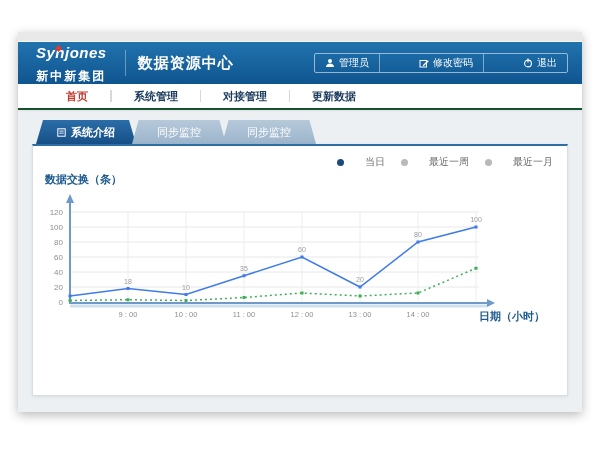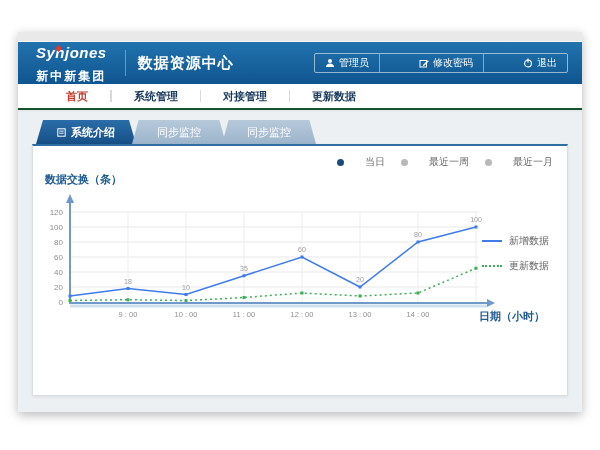--- a/index.html
+++ b/index.html
@@ -202,26 +202,16 @@
           <rect x="91.5" y="108.25" width="3" height="3" fill="#3fae57"></rect>
           <rect x="149.5" y="109" width="3" height="3" fill="#3fae57"></rect>
           <rect x="207.5" y="106" width="3" height="3" fill="#3fae57"></rect>
           <rect x="265.5" y="101.5" width="3" height="3" fill="#3fae57"></rect>
           <rect x="323.5" y="104.5" width="3" height="3" fill="#3fae57"></rect>
           <rect x="381.5" y="101.5" width="3" height="3" fill="#3fae57"></rect>
           <rect x="439.5" y="76.75" width="3" height="3" fill="#3fae57"></rect>
         </svg>
       <div class="xlabel">日期（小时）</div>
 
-      <div class="legend-side">
-        <div class="legend-row">
-          <span class="sw sw-blue"></span>
-          <span>新增数据</span>
-        </div>
-        <div class="legend-row">
-          <span class="sw sw-green"></span>
-          <span>更新数据</span>
-        </div>
-      </div>
 
     </div>
   </div>
 </div>
 
 </body></html>

